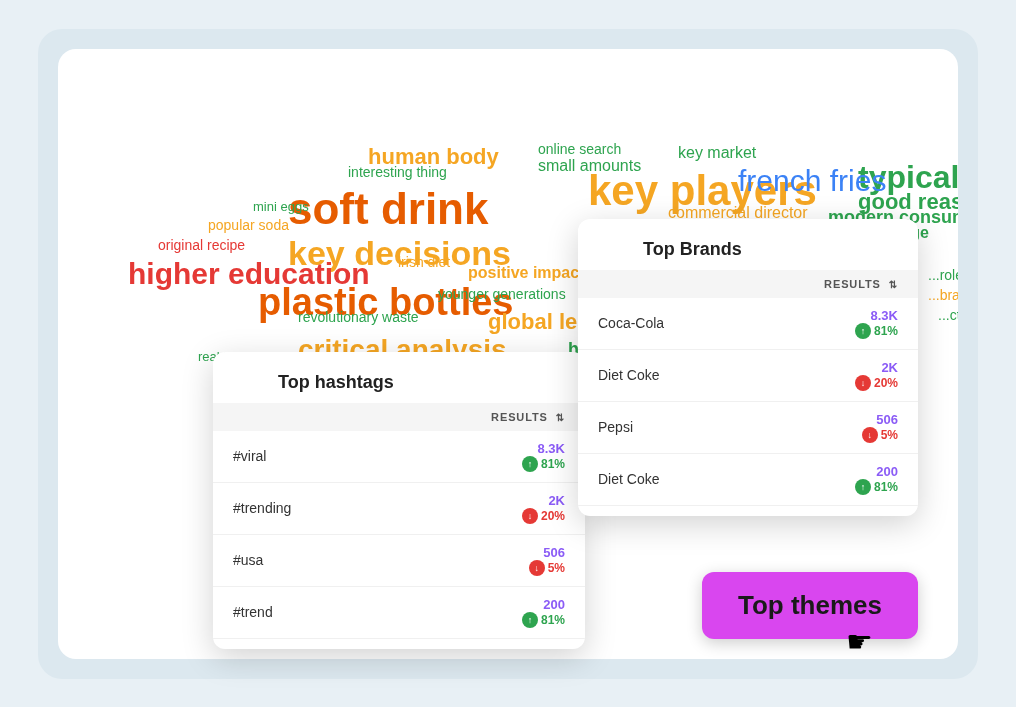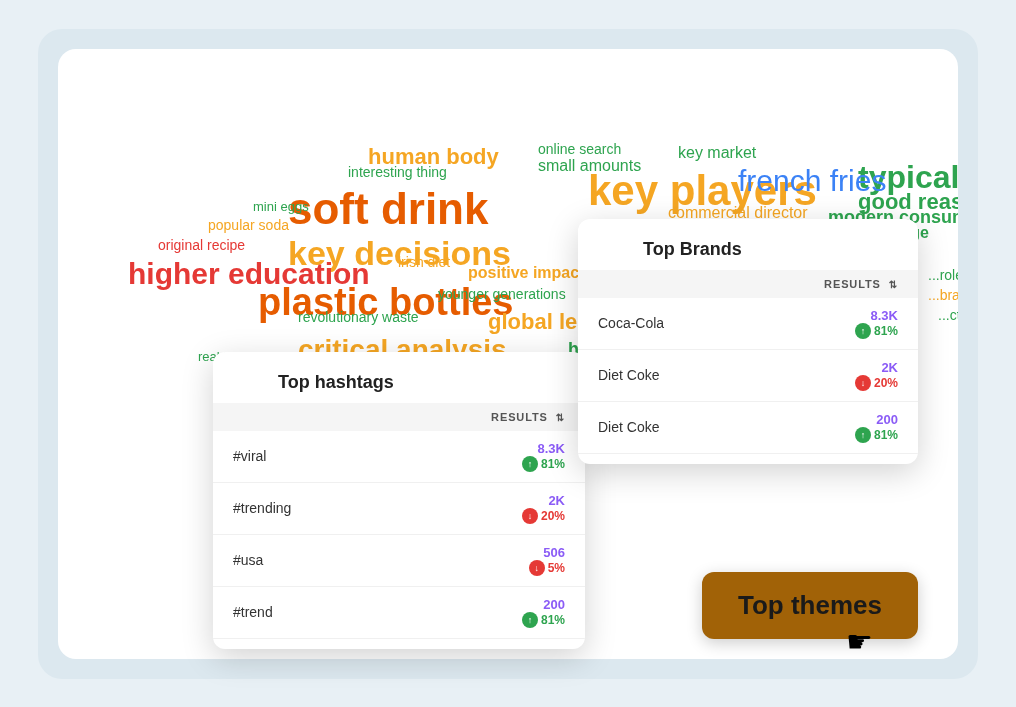--- a/index.html
+++ b/index.html
@@ -298,28 +298,38 @@
       <td>Diet Coke</td>
       <td class="right">
         <div class="result-value">2K</div>
         <div class="result-pct down">
           <span class="arrow-down">↓</span>
           20%
         </div>
       </td>
     </tr>
           <tr>
+      <td>Pepsi</td>
+      <td class="right">
+        <div class="result-value">506</div>
+        <div class="result-pct down">
+          <span class="arrow-down">↓</span>
+          5%
+        </div>
+      </td>
+    </tr>
+          <tr>
       <td>Diet Coke</td>
       <td class="right">
         <div class="result-value">200</div>
         <div class="result-pct up">
           <span class="arrow-up">↑</span>
           81%
         </div>
       </td>
     </tr>
         </tbody>
     </table>
   </div>
 
-  <div class="top-themes-btn" style="position:absolute; bottom:40px; right:60px; z-index:20; background:#a16207; color:#1a1a1a; font-size:26px; font-weight:800; border-radius:12px; padding:18px 36px; box-shadow:0 4px 16px rgba(0,0,0,0.2); cursor:pointer;">Top themes</div>
+  <div class="top-themes-btn" style="position:absolute; bottom:40px; right:60px; z-index:20; background:#d946ef; color:#1a1a1a; font-size:26px; font-weight:800; border-radius:12px; padding:18px 36px; box-shadow:0 4px 16px rgba(0,0,0,0.2); cursor:pointer;">Top themes</div>
   <div class="cursor-hand" style="position:absolute; bottom:20px; right:105px; z-index:21; font-size:30px;">☛</div>
 </div>
 
 </body></html>

